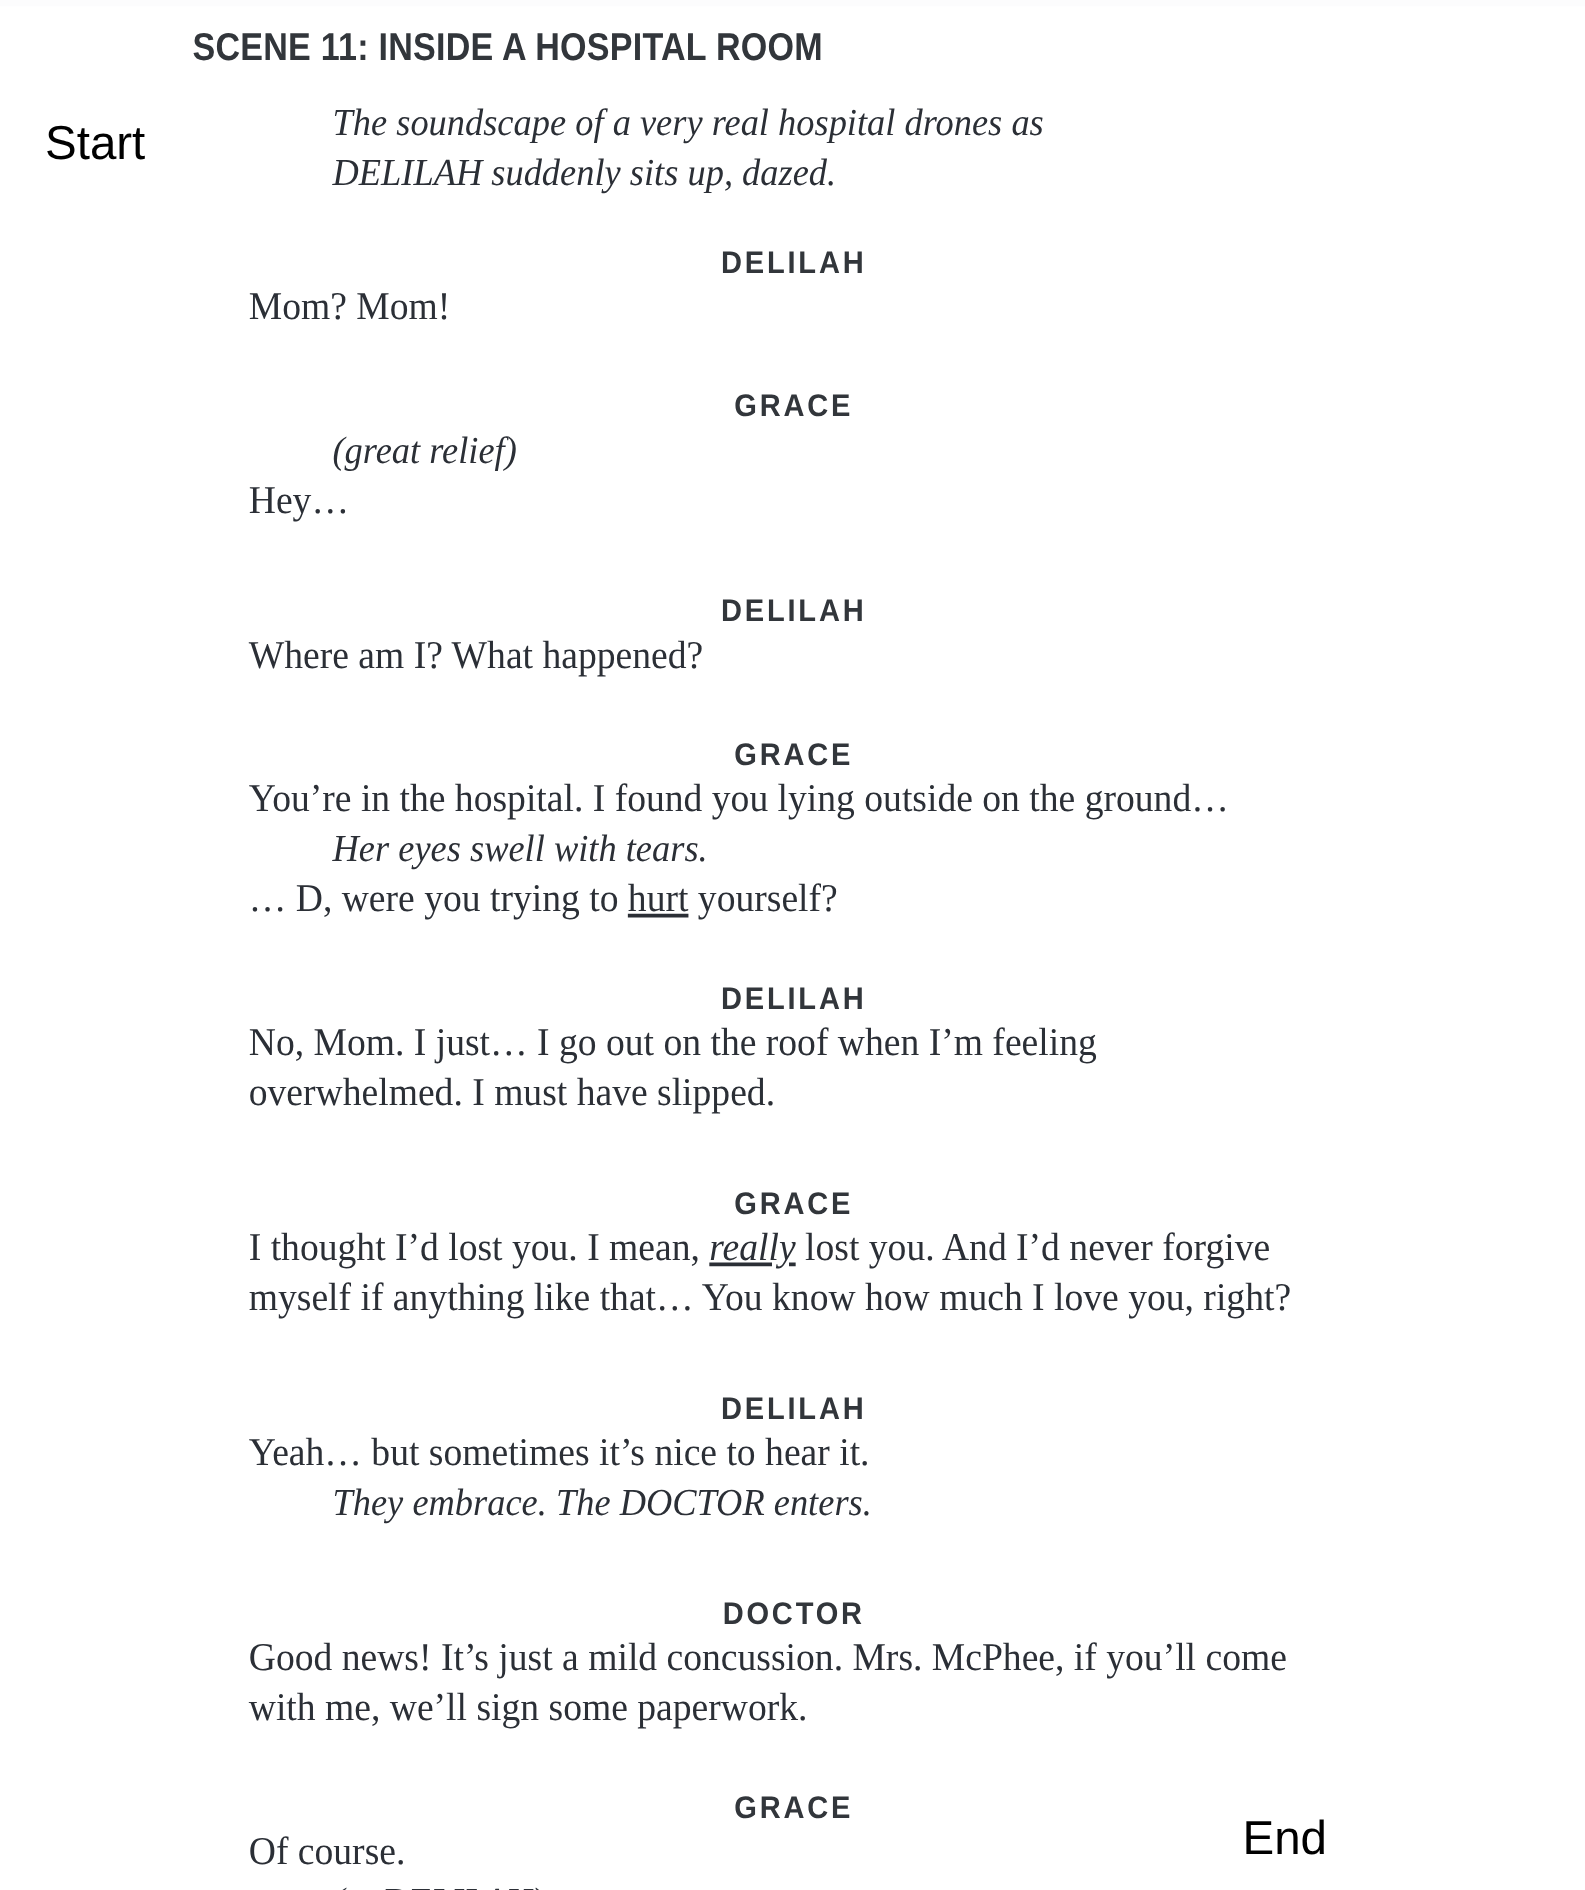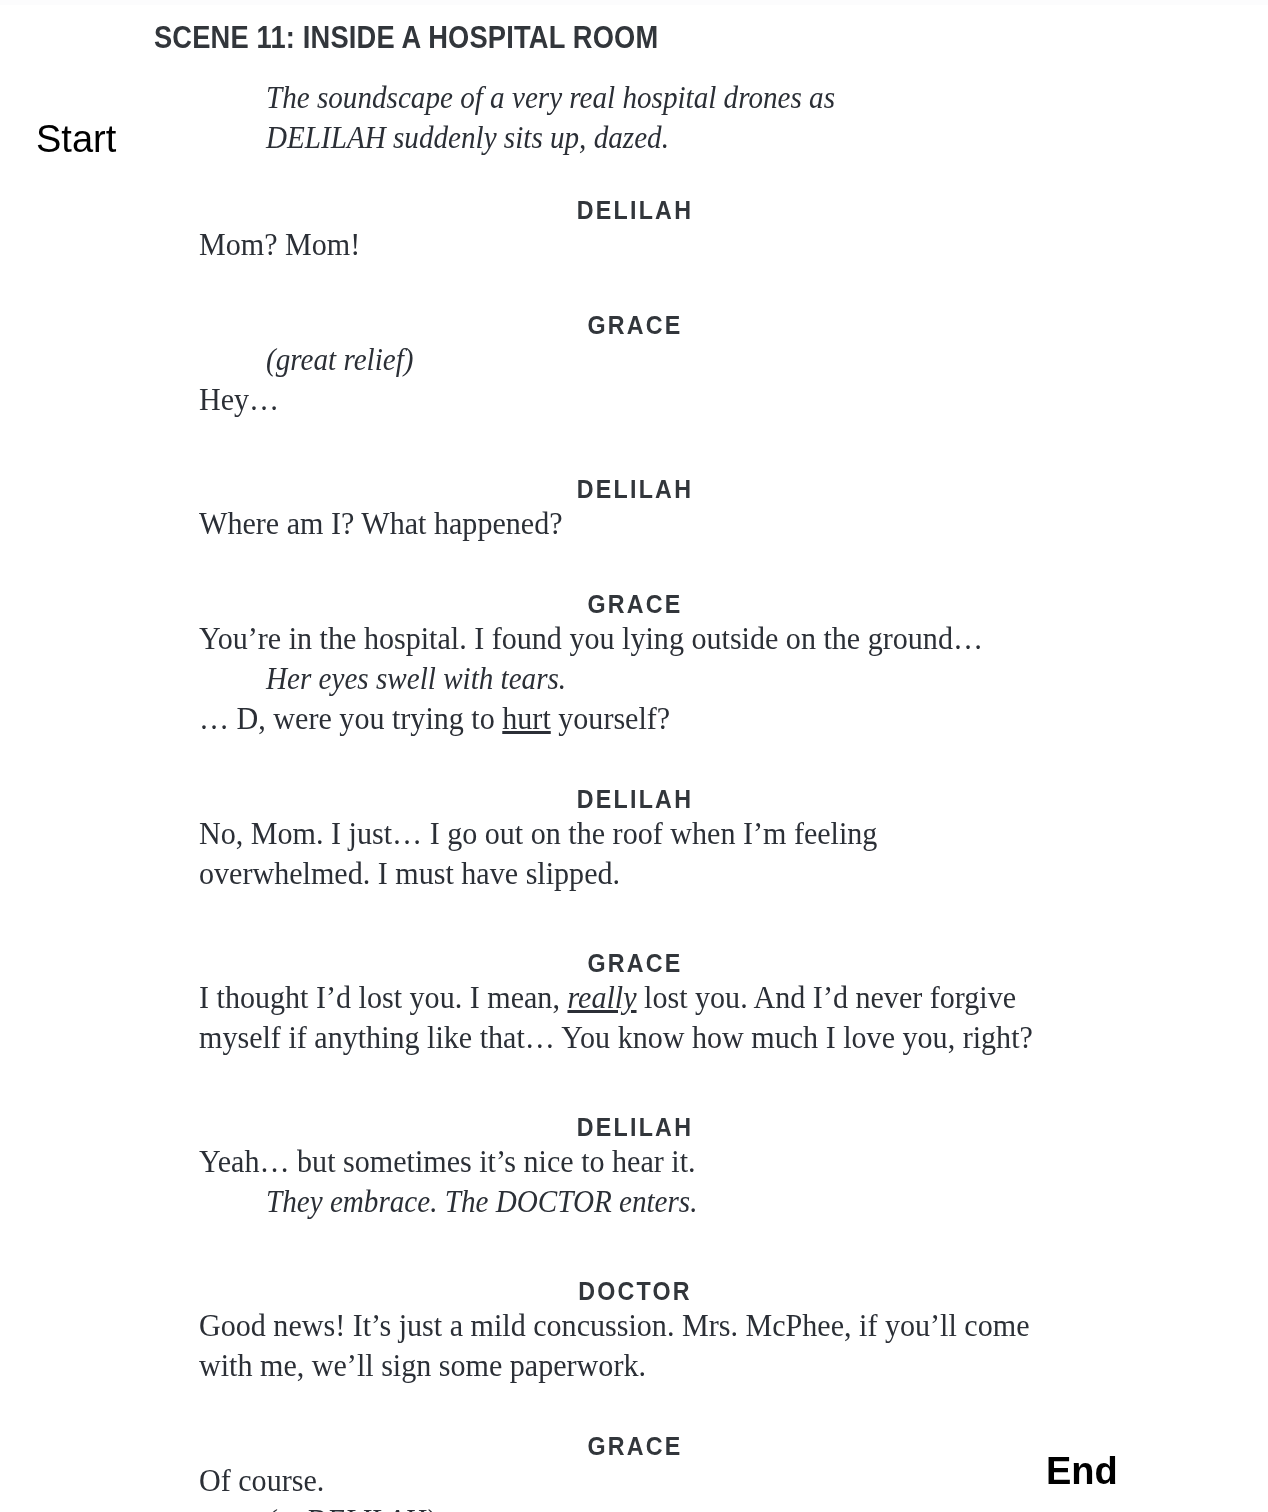--- a/index.html
+++ b/index.html
@@ -27,22 +27,22 @@
   
   .annot {
     position: absolute;
     font-family: "Liberation Sans", "DejaVu Sans", sans-serif;
     font-size: 38px;
     font-weight: 400;
     color: #000000;
     line-height: 1;
     white-space: nowrap;
   }
-  .annot-start { left: 36px;  top: 120px; }
-  .annot-end   { left: 1046px; top: 1452px; font-weight: bold; }
+  .annot-start { left: 36px;  top: 96px; }
+  .annot-end   { left: 994px; top: 1452px; }
 
   
   .script {
     position: absolute;
     left: 0; top: 0;
     width: 1268px;
   }
 
   .scene-heading {
     position: absolute;

